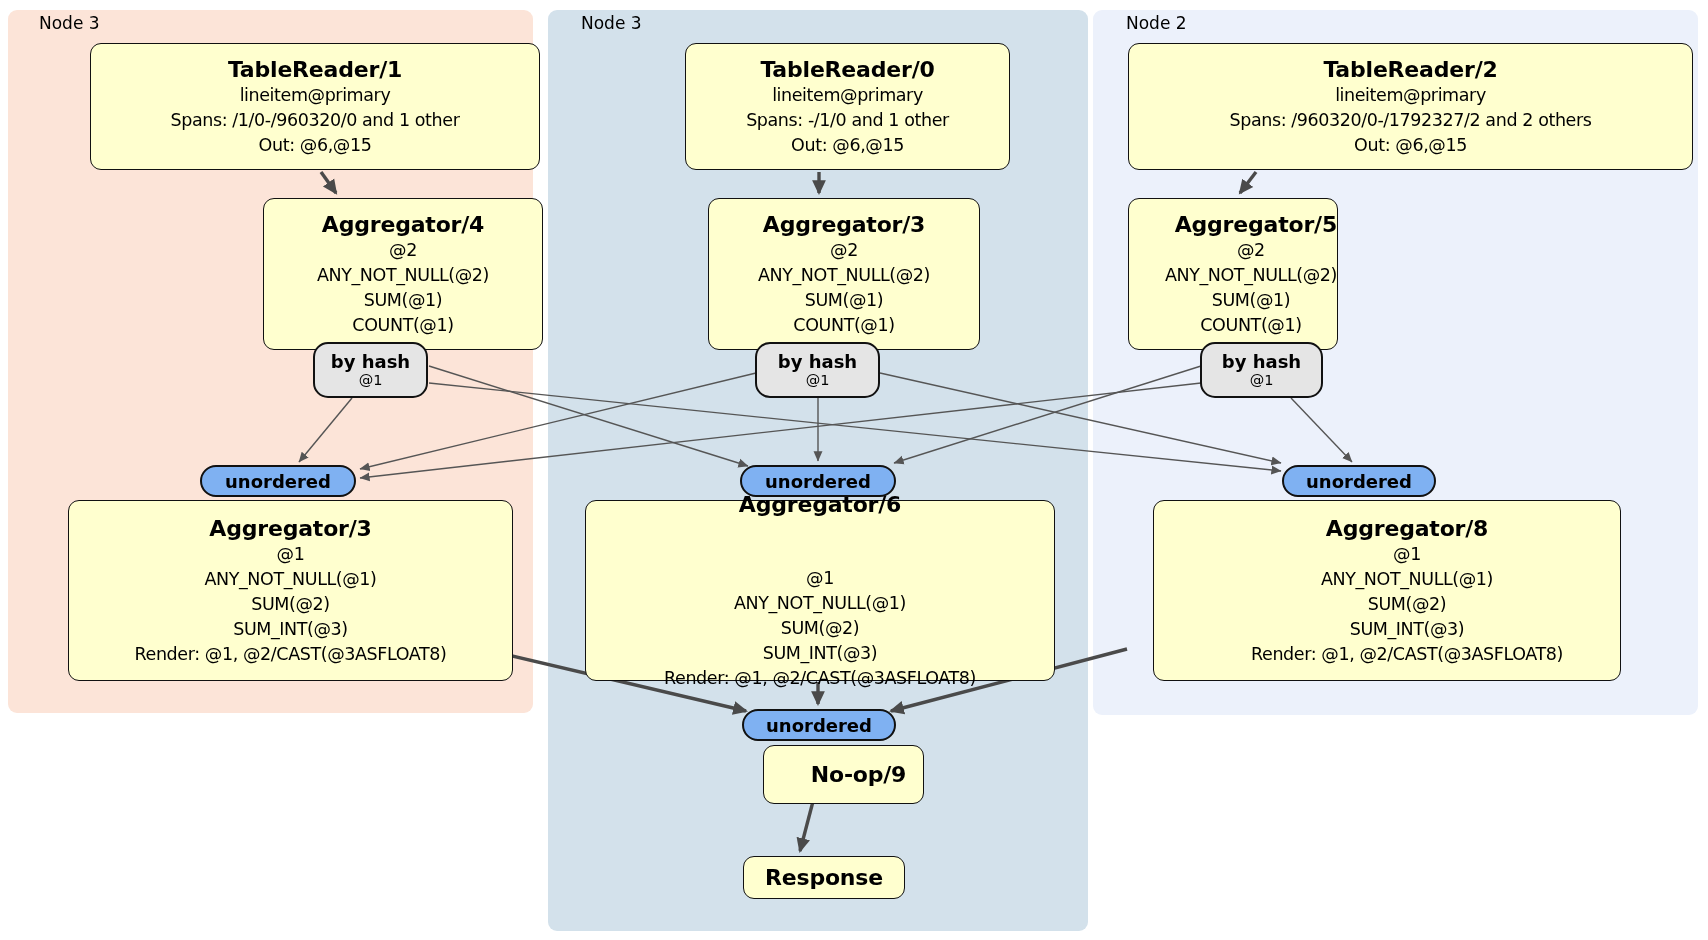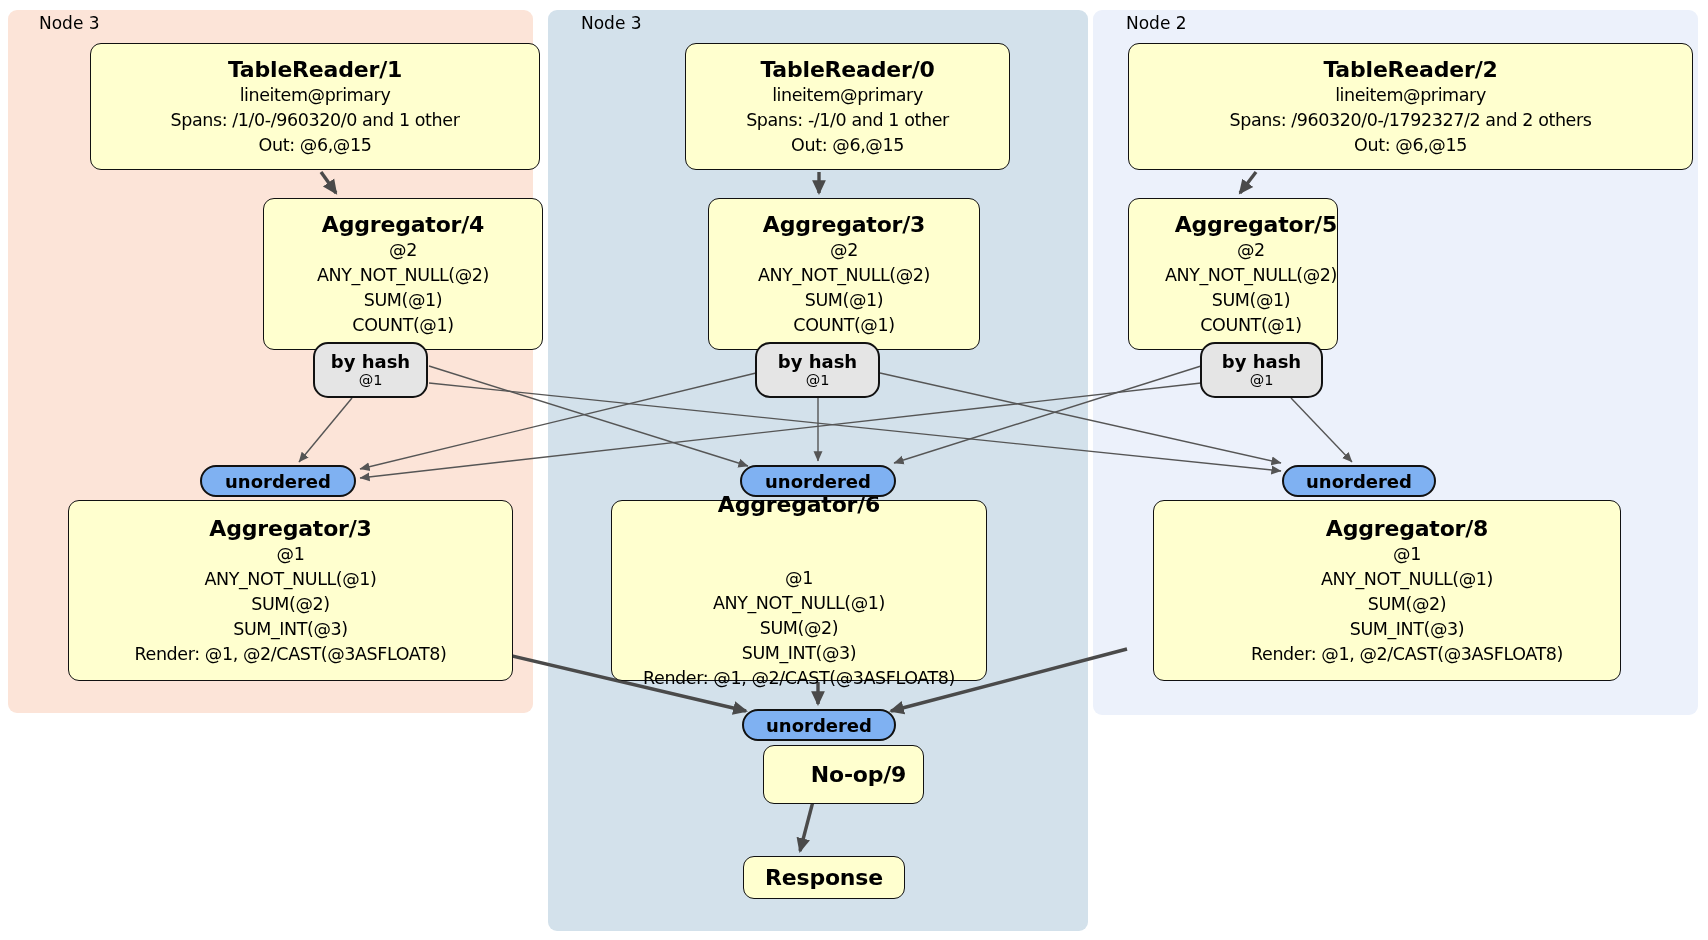--- a/index.html
+++ b/index.html
@@ -47,21 +47,21 @@
   }
 
   
   #tr1  { left:62px;   top:43px;  width:450px; height:127px; }
   #tr0  { left:657px;  top:43px;  width:325px; height:127px; }
   #tr2  { left:1100px; top:43px;  width:565px; height:127px; }
   #agg4 { left:235px;  top:198px; width:280px; height:152px; }
   #agg3 { left:680px;  top:198px; width:272px; height:152px; }
   #agg5 { left:1100px; top:198px; width:210px; height:152px;align-items:flex-end; }
   #agg7 { left:40px;   top:500px; width:445px; height:181px; }
-  #agg6 { left:583px;  top:500px; width:376px; height:181px;gap:48px; }
+  #agg6 { left:557px;  top:500px; width:470px; height:181px;gap:48px; }
   #agg8 { left:1125px; top:500px; width:468px; height:181px;padding-left:40px; }
   #noop9    { left:735px; top:745px; width:161px; height:59px;padding-left:30px; }
   #response { left:715px; top:856px; width:162px; height:43px; }
 
   
   #rt-left  { left:313px;  top:342px; width:115px; height:56px; }
   #rt-mid   { left:755px;  top:342px; width:125px; height:56px; }
   #rt-right { left:1200px; top:342px; width:123px; height:56px; }
 
   

